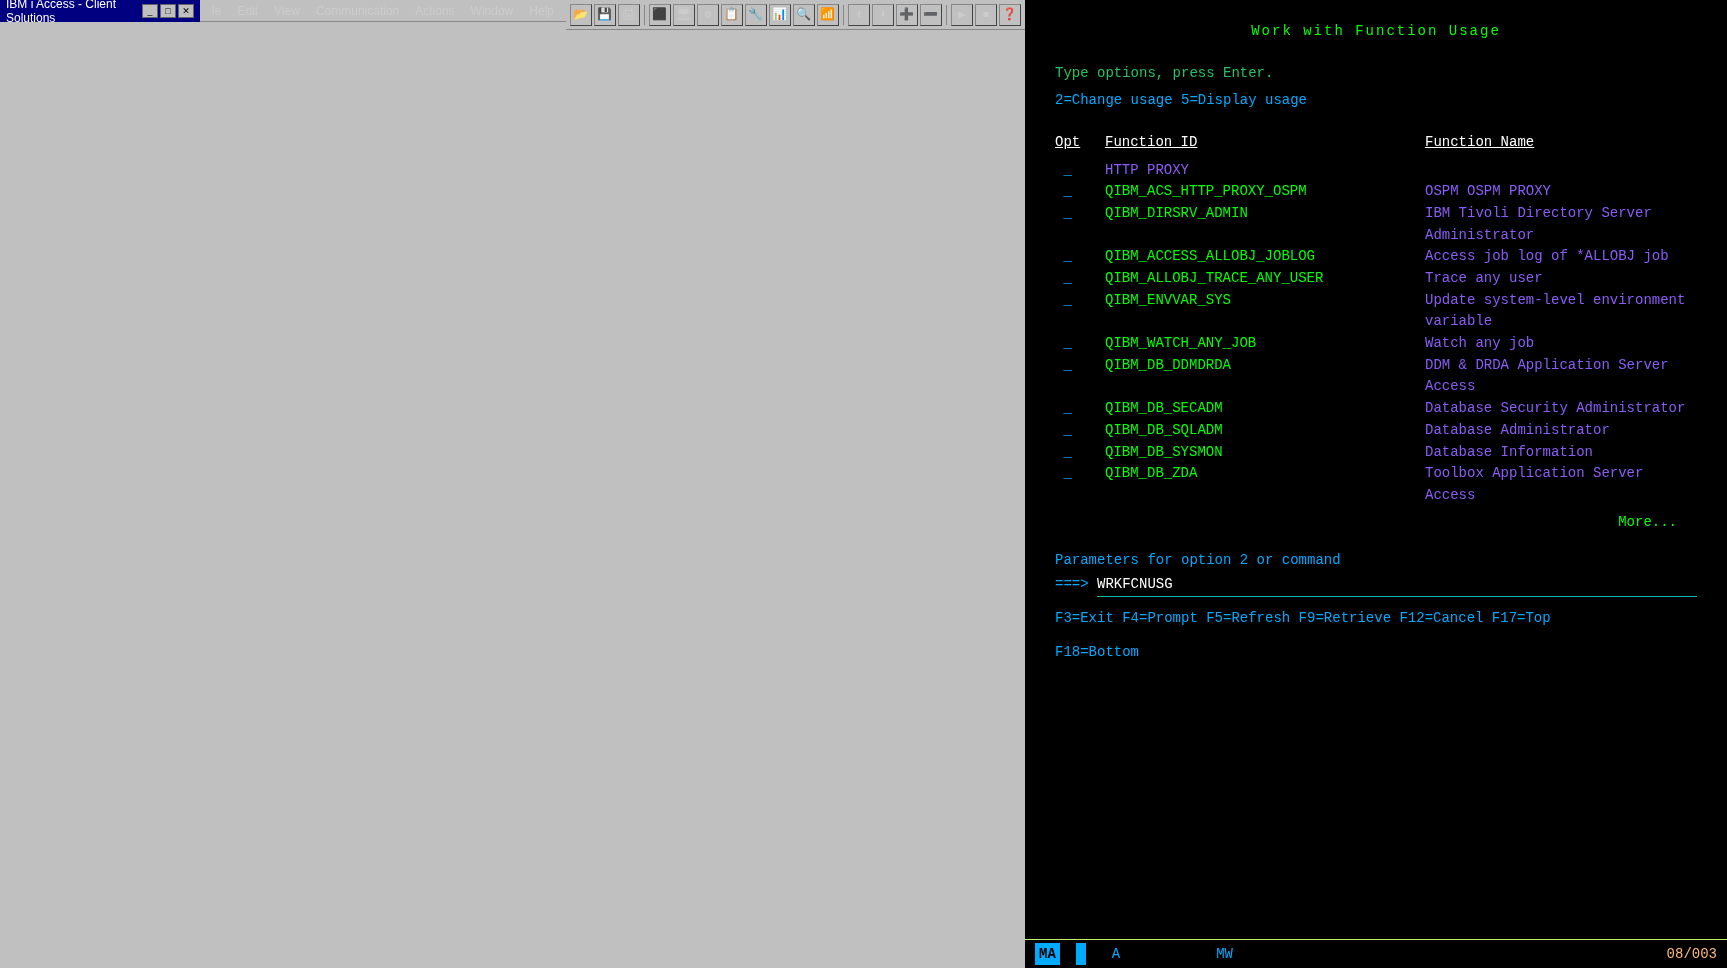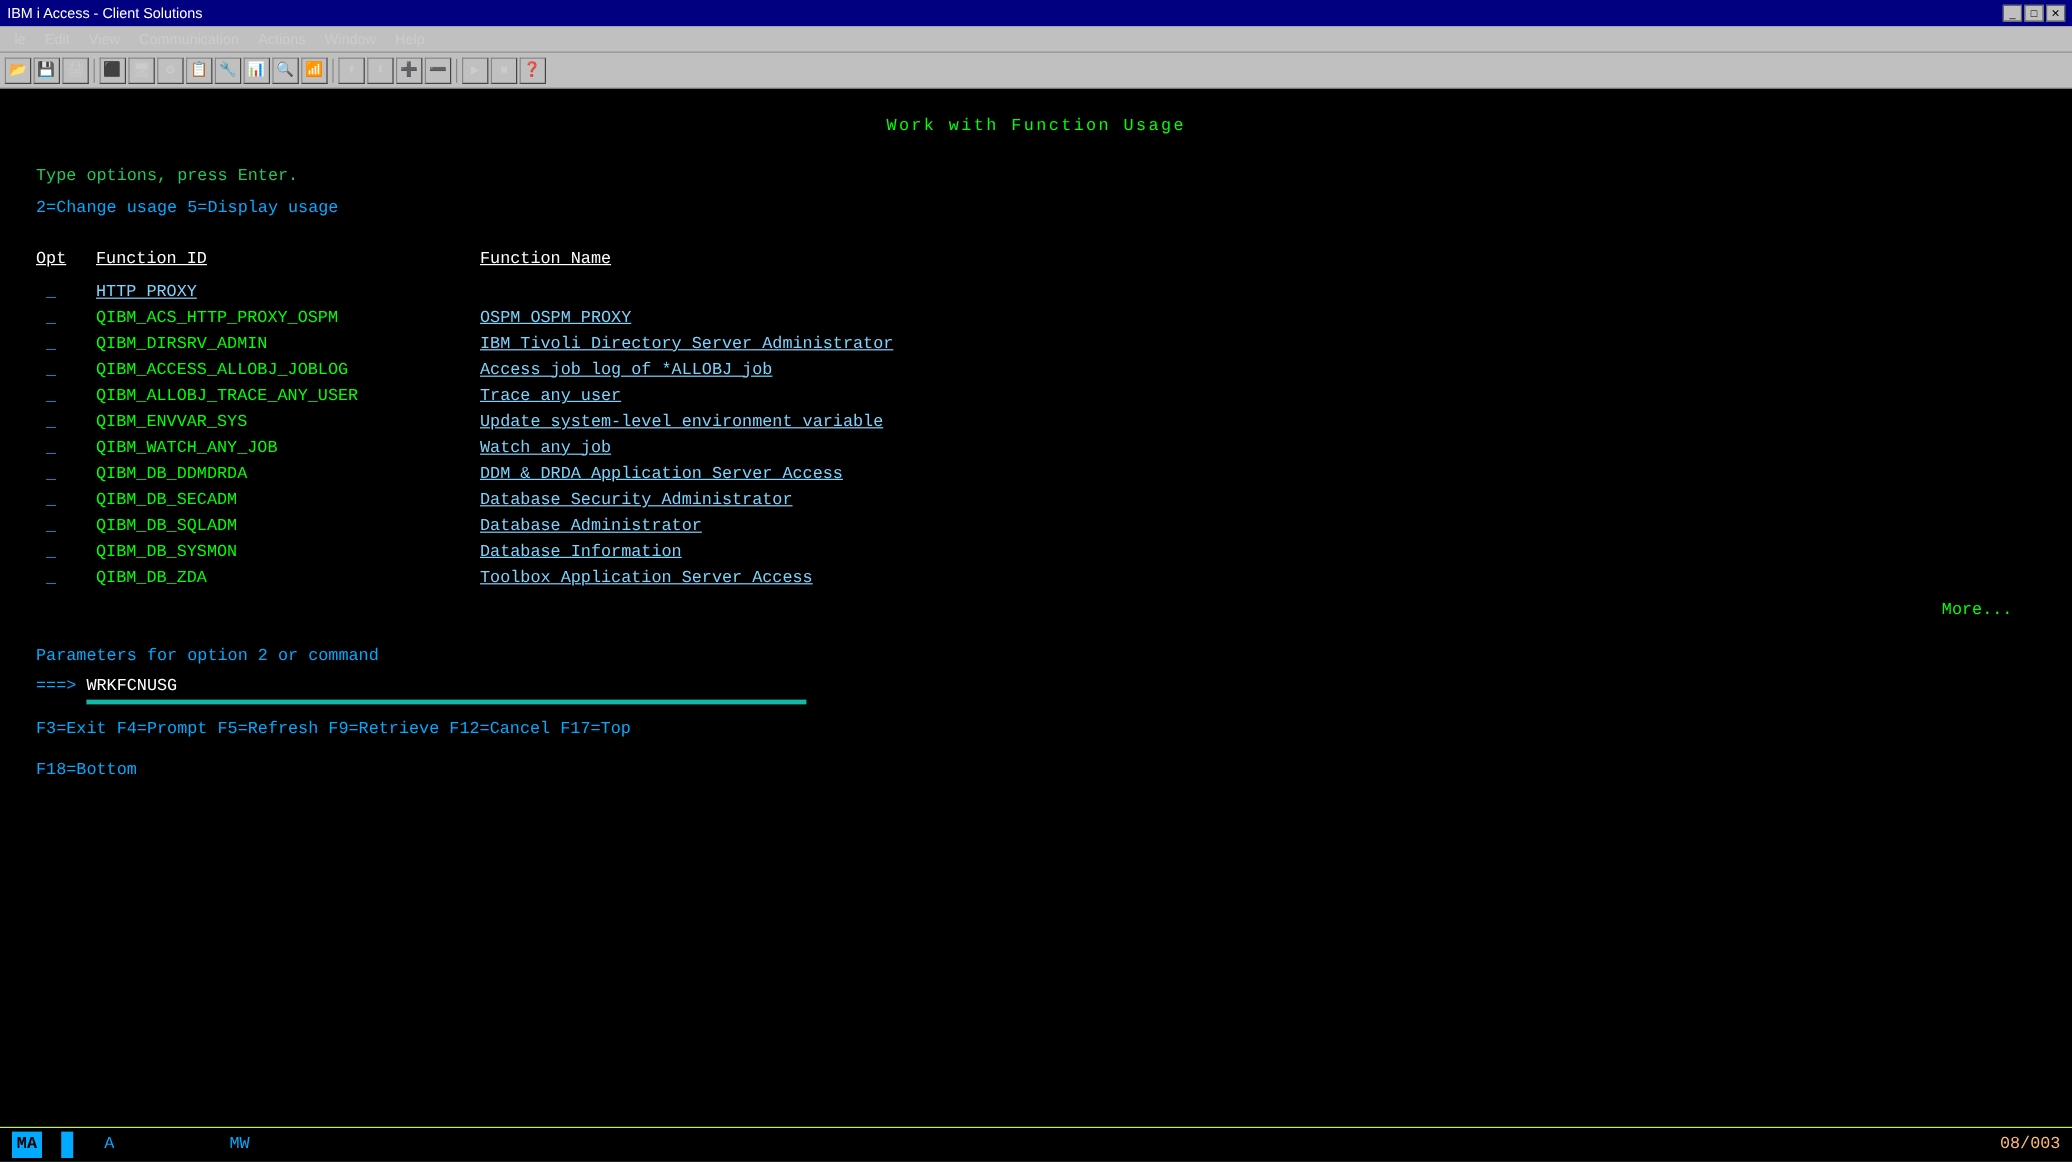--- a/index.html
+++ b/index.html
@@ -11,21 +11,21 @@
       overflow: hidden;
       height: 968px;
       width: 1727px;
     }
 
     
     .window-frame {
       background: #c0c0c0;
       height: 968px;
       display: flex;
-      flex-direction: column;
+      flex-direction: row;
     }
     .title-bar {
       background: #000080;
       color: white;
       font-size: 12px;
       font-family: Arial, sans-serif;
       padding: 3px 6px;
       display: flex;
       align-items: center;
       justify-content: space-between;
@@ -144,22 +144,21 @@
     .row-opt {
       width: 50px;
       color: #00aaff;
     }
     .row-fid {
       width: 320px;
       color: #00ff00;
     }
     .row-fname {
       flex: 1;
-      color: #7dd3fc;
-      text-decoration: underline;
+      color: #8b5cf6;
     }
 
     .more-line {
       text-align: right;
       color: #00ff00;
       margin-top: 4px;
       padding-right: 20px;
     }
 
     .params-section {
@@ -171,21 +170,21 @@
     .command-line {
       display: flex;
       gap: 0;
       margin-top: 2px;
     }
     .cmd-prompt {
       color: #00aaff;
     }
     .cmd-input {
       color: #00aaff;
-      border-bottom: 4px solid #14b8a6;
+      border-bottom: 1px solid #14b8a6;
       min-width: 600px;
     }
     .cmd-value {
       color: #ffffff;
     }
     .fkeys-line {
       color: #00aaff;
       margin-top: 10px;
       line-height: 1.7;
     }

